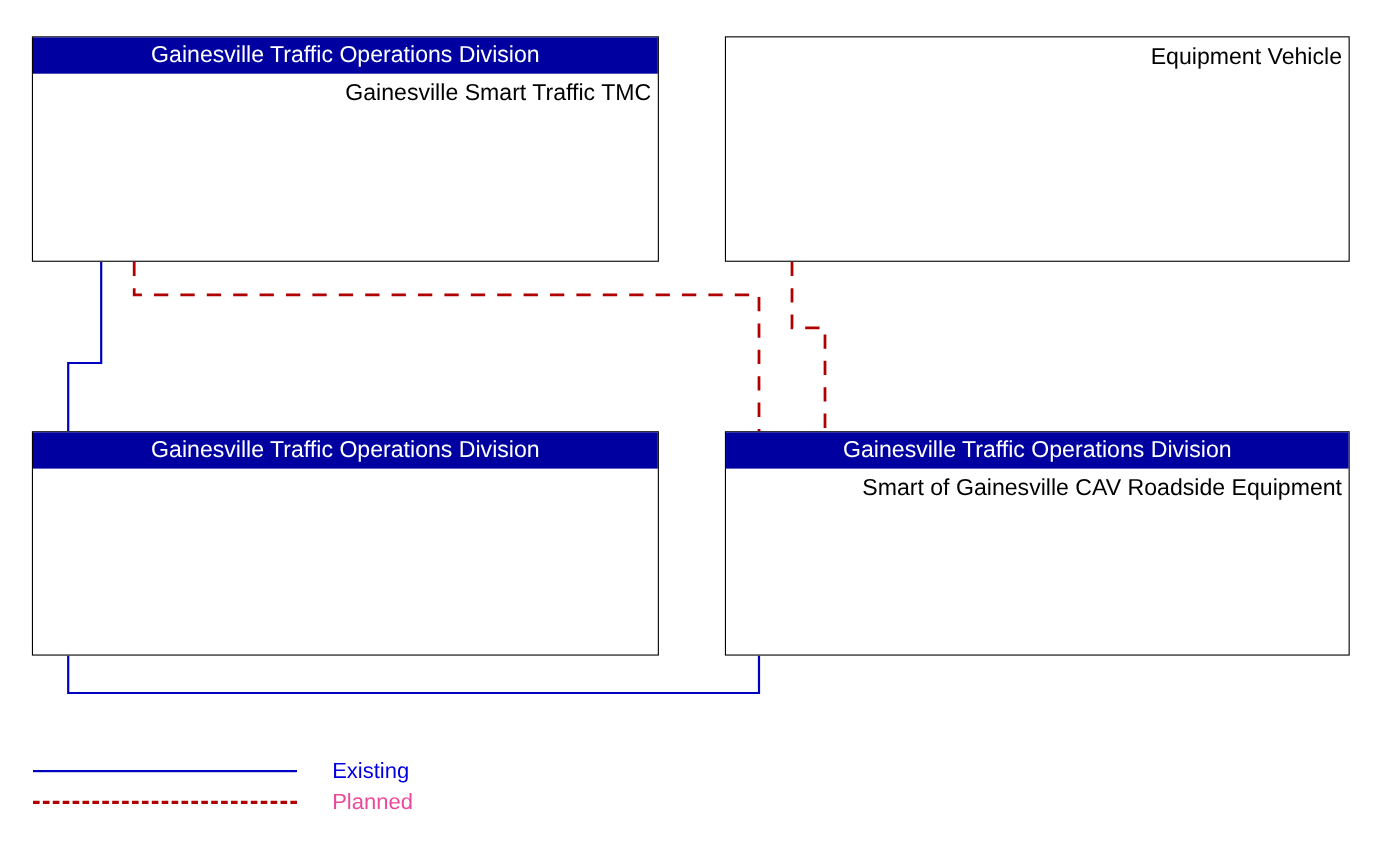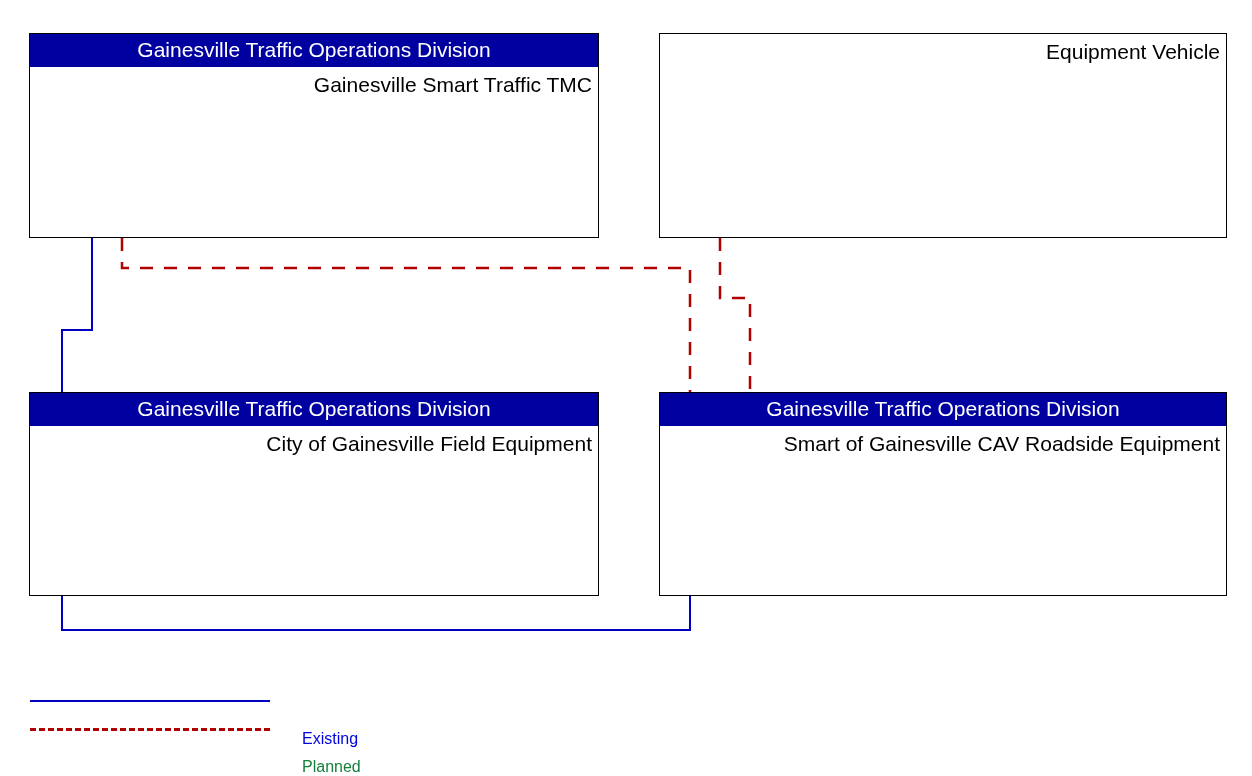--- a/index.html
+++ b/index.html
@@ -74,27 +74,26 @@
   .legend-swatch.solid {
     border-top: 2px solid #0000c0;
   }
   .legend-swatch.dashed {
     border-top: 3px dashed #b00000;
   }
   .legend-label {
     position: absolute;
     left: 272px;
     top: 0;
-    font-size: 16px;
+    font-size: 20px;
     line-height: 26px;
     white-space: nowrap;
-    margin-top: 38px;
   }
   .legend-label.existing { color: #0000e0; }
-  .legend-label.planned  { color: #15803d; }
+  .legend-label.planned  { color: #ec4899; }
 </style>
 </head>
 <body>
 
 <div id="diagram-canvas">
 
   <svg id="connector-layer" width="1252" height="776" viewBox="0 0 1252 776" xmlns="http://www.w3.org/2000/svg">
     <path class="connector" fill="none" stroke="#0000c0" stroke-width="2" d="M 92,238 L 92,330 L 62,330 L 62,392"></path>
     <path class="connector" fill="none" stroke="#b00000" stroke-width="2.5" stroke-dasharray="13 11" d="M 122,238 L 122,268 L 690,268 L 690,392"></path>
     <path class="connector" fill="none" stroke="#b00000" stroke-width="2.5" stroke-dasharray="13 11" d="M 720,238 L 720,298 L 750,298 L 750,392"></path>
@@ -105,21 +104,20 @@
     <div class="node-header">Gainesville Traffic Operations Division</div>
     <div class="node-title">Gainesville Smart Traffic TMC</div>
   </div>
 
   <div class="node-box" style="left: 659px; top: 33px; width: 568px; height: 205px;">
     <div class="node-title">Equipment Vehicle</div>
   </div>
 
   <div class="node-box" style="left: 29px; top: 392px; width: 570px; height: 204px;">
     <div class="node-header">Gainesville Traffic Operations Division</div>
-    <div class="node-title">City of Gainesville Field Equipment</div>
   </div>
 
   <div class="node-box" style="left: 659px; top: 392px; width: 568px; height: 204px;">
     <div class="node-header">Gainesville Traffic Operations Division</div>
     <div class="node-title">Smart of Gainesville CAV Roadside Equipment</div>
   </div>
 
   <div id="legend">
     <div class="legend-row">
       <div class="legend-swatch solid"></div>

